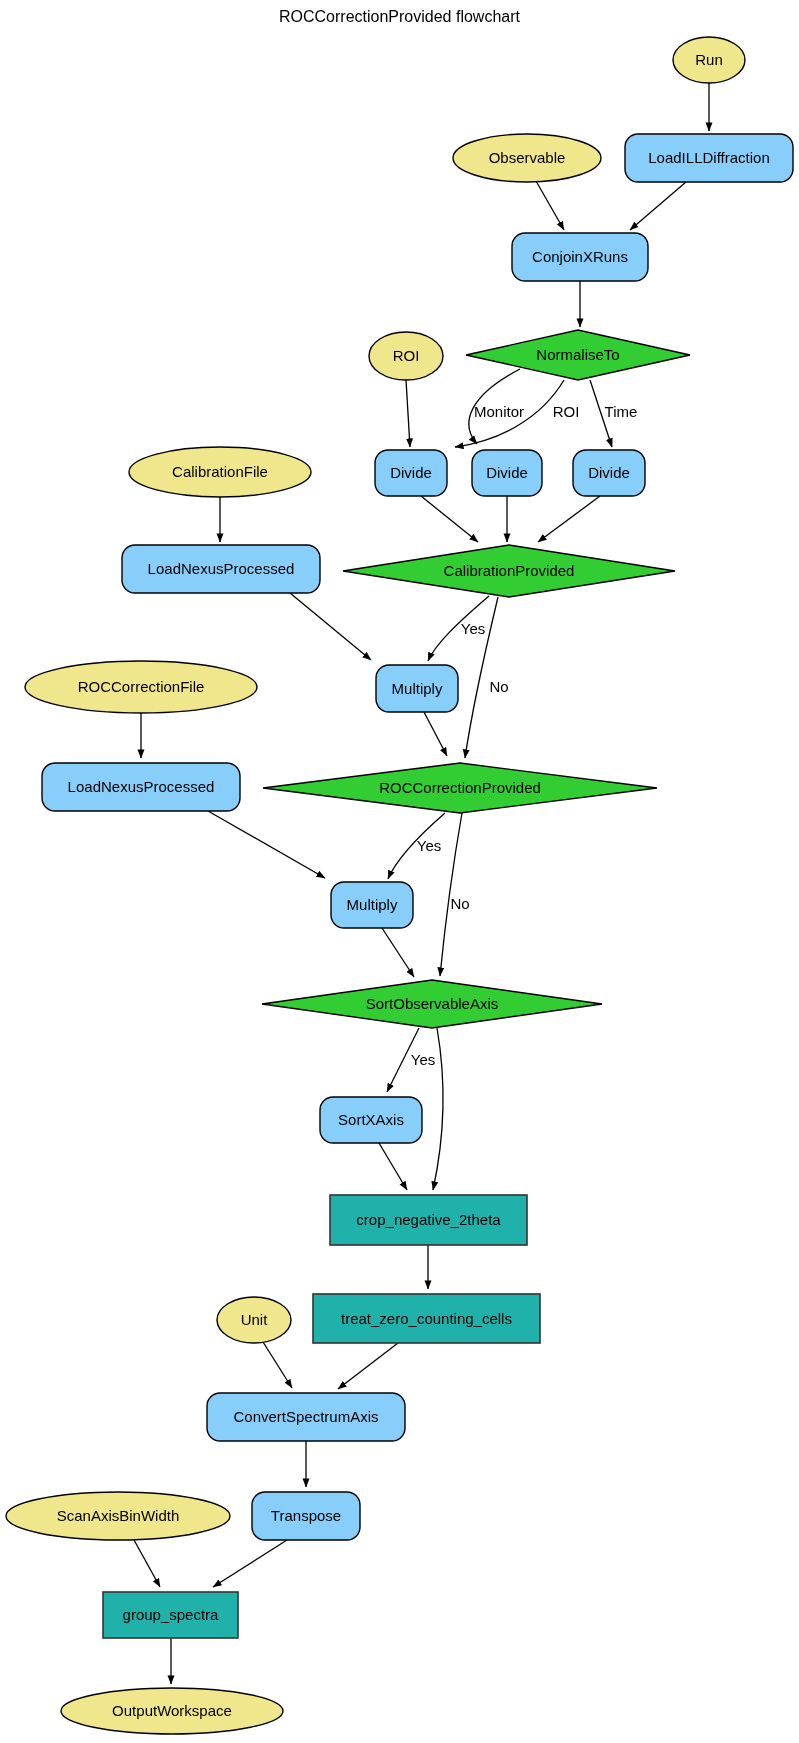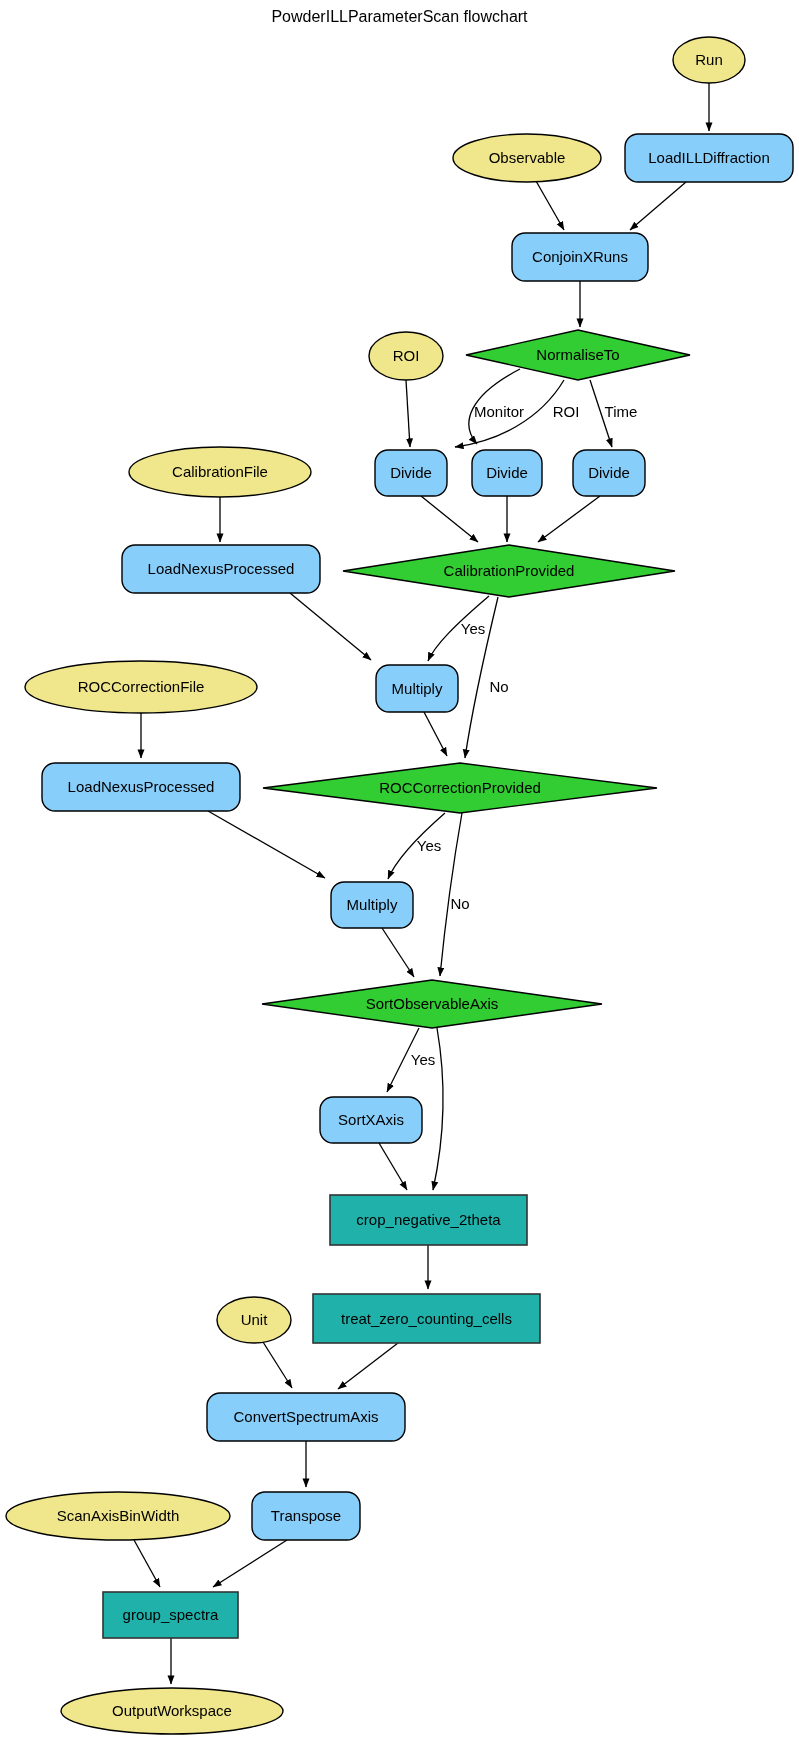--- a/index.html
+++ b/index.html
@@ -8,21 +8,21 @@
   .title{position:absolute;top:8px;left:0;width:100%;text-align:center;
          font-size:16px;color:#000;}
   svg{position:absolute;top:0;left:0;}
   text.node-label{font-family:"Liberation Sans",sans-serif;font-size:15px;fill:#000;}
   text.edge-label{font-family:"Liberation Sans",sans-serif;font-size:15px;fill:#000;}
 </style>
 </head>
 <body>
 
 <div class="canvas">
-  <div class="title">PowderILLParameterScan flowchart</div>
+  <div class="title">ROCCorrectionProvided flowchart</div>
   <svg id="diagram" width="799" height="1743" viewBox="0 0 799 1743">
       <defs>
         <marker id="arrow" markerWidth="10" markerHeight="8" refX="8.6" refY="3.5" orient="auto" markerUnits="userSpaceOnUse">
           <path d="M0,0 L9,3.5 L0,7 Z" fill="#000000"></path>
         </marker>
       </defs>
       <path d="M709,83 L709,131" fill="none" stroke="#000000" stroke-width="1.3" marker-end="url(#arrow)"></path>
       <path d="M536,181 L564,230" fill="none" stroke="#000000" stroke-width="1.3" marker-end="url(#arrow)"></path>
       <path d="M686,182 L630,230" fill="none" stroke="#000000" stroke-width="1.3" marker-end="url(#arrow)"></path>
       <path d="M580,281 L580,327" fill="none" stroke="#000000" stroke-width="1.3" marker-end="url(#arrow)"></path>

